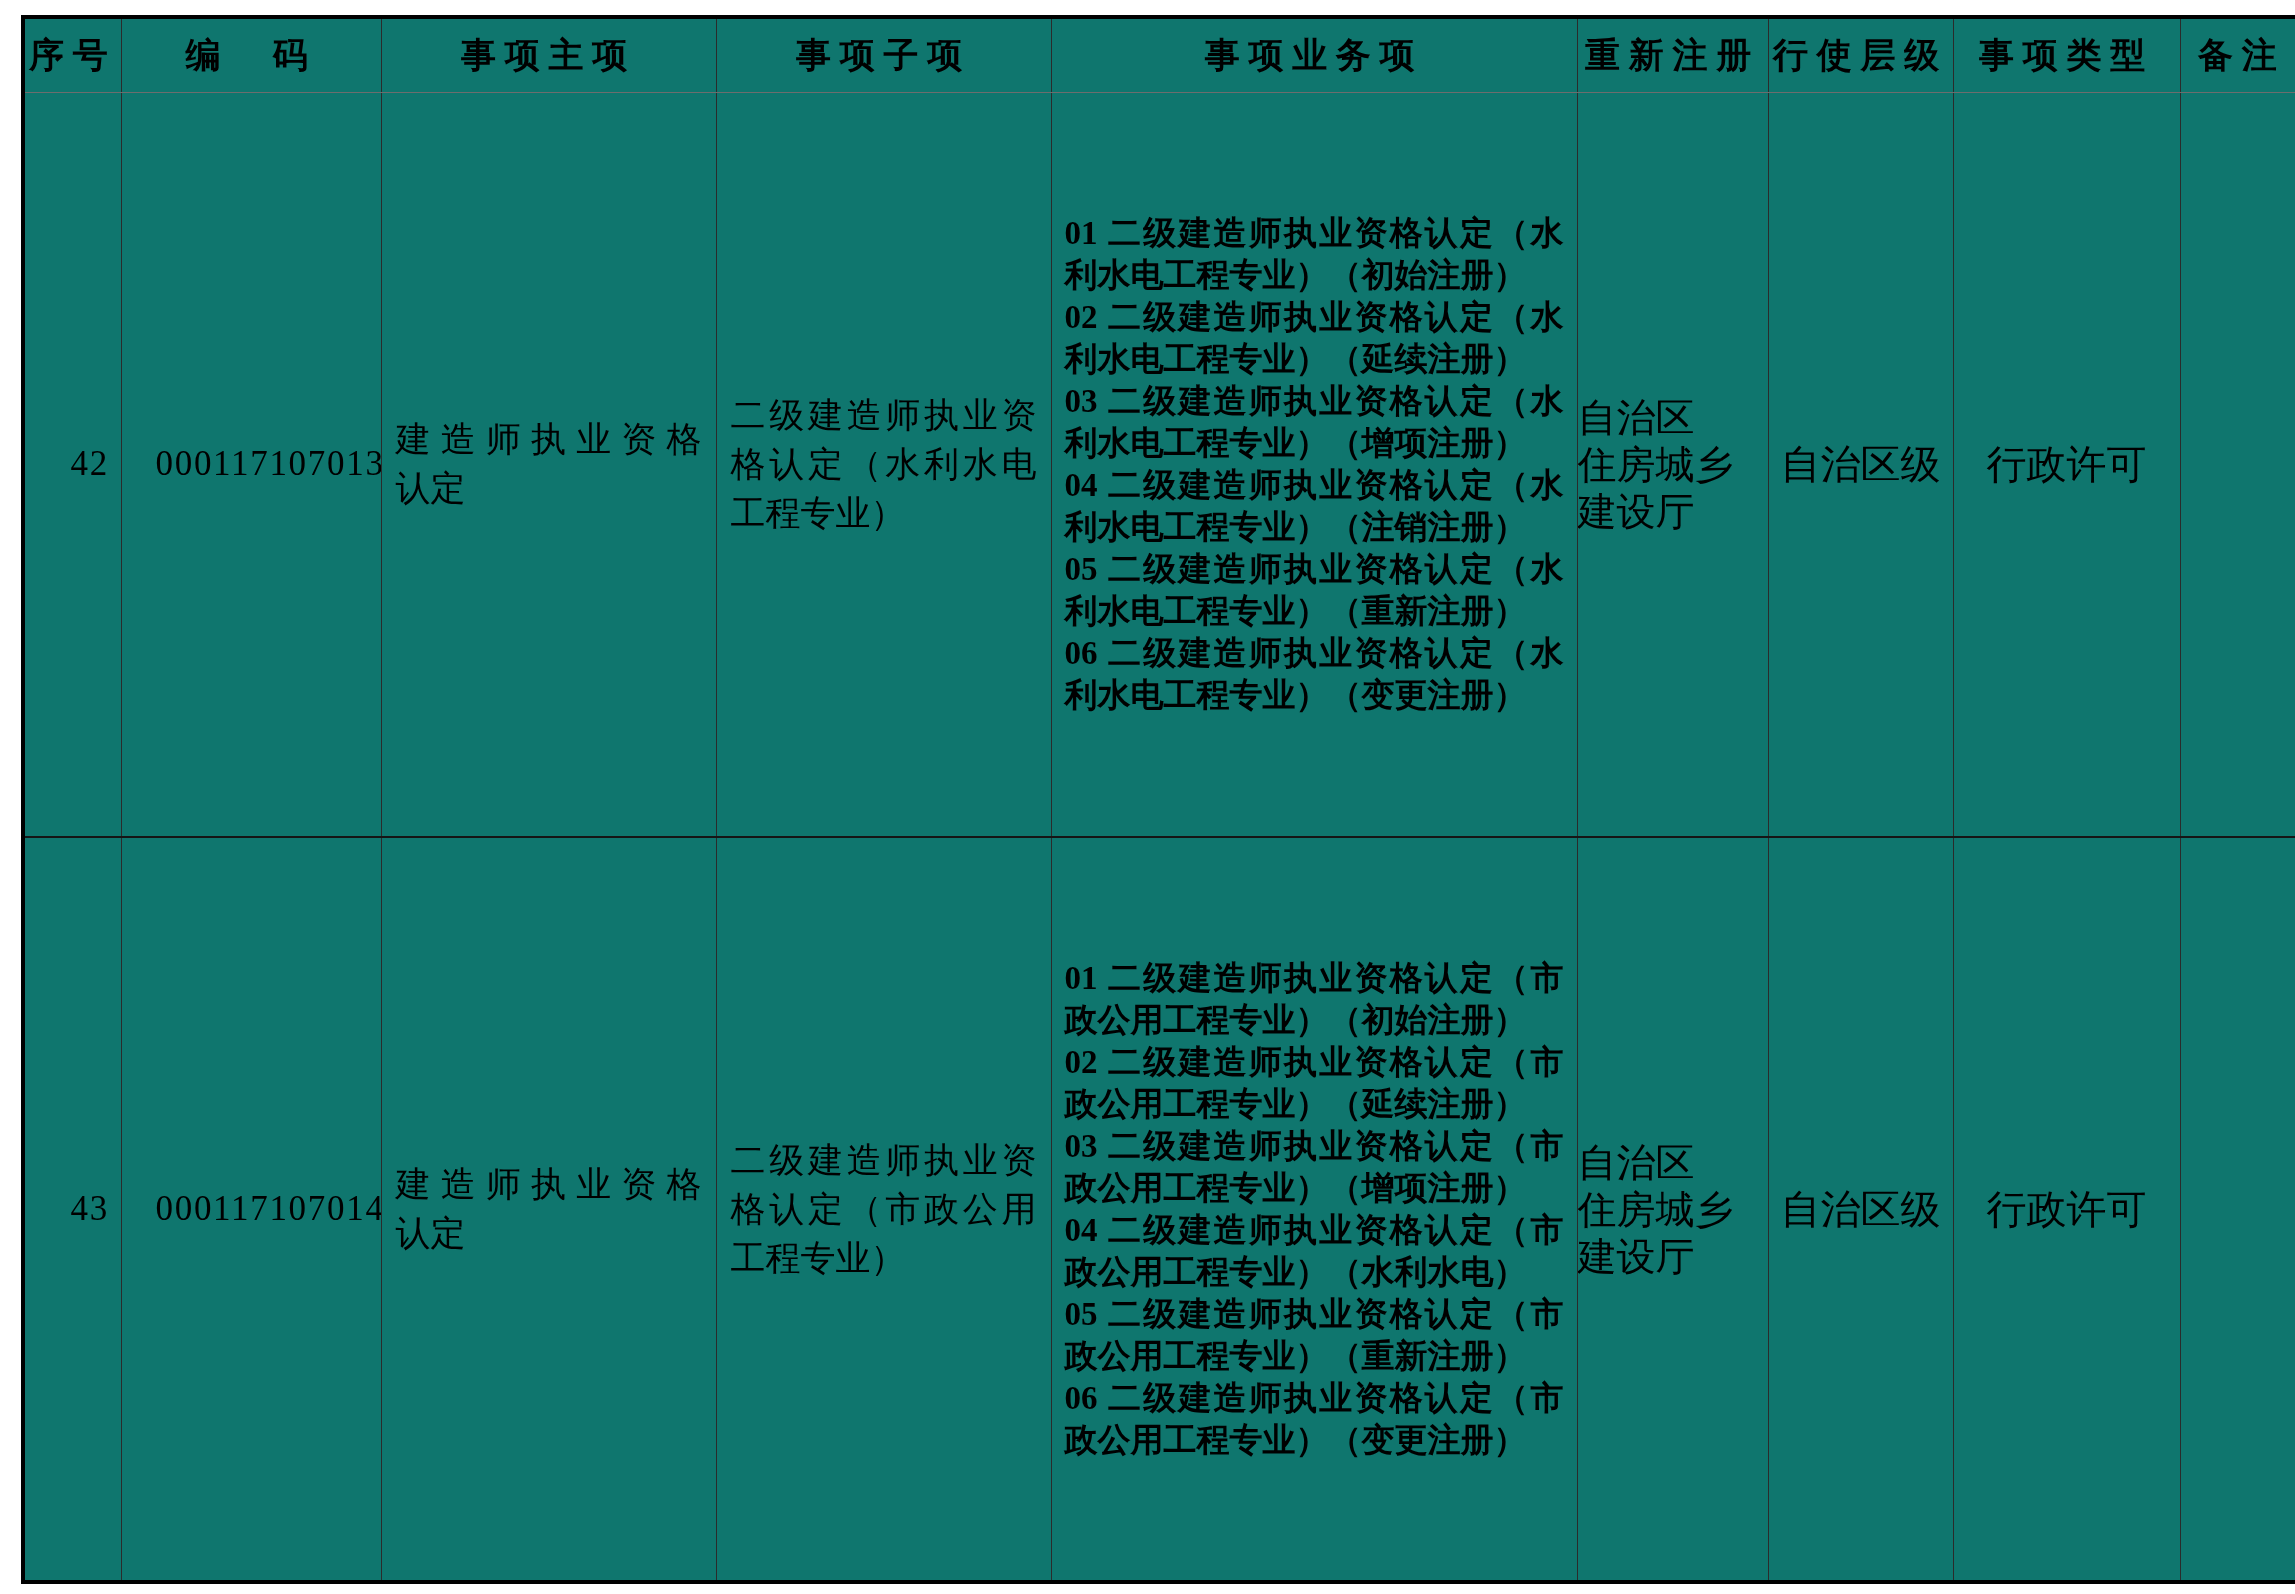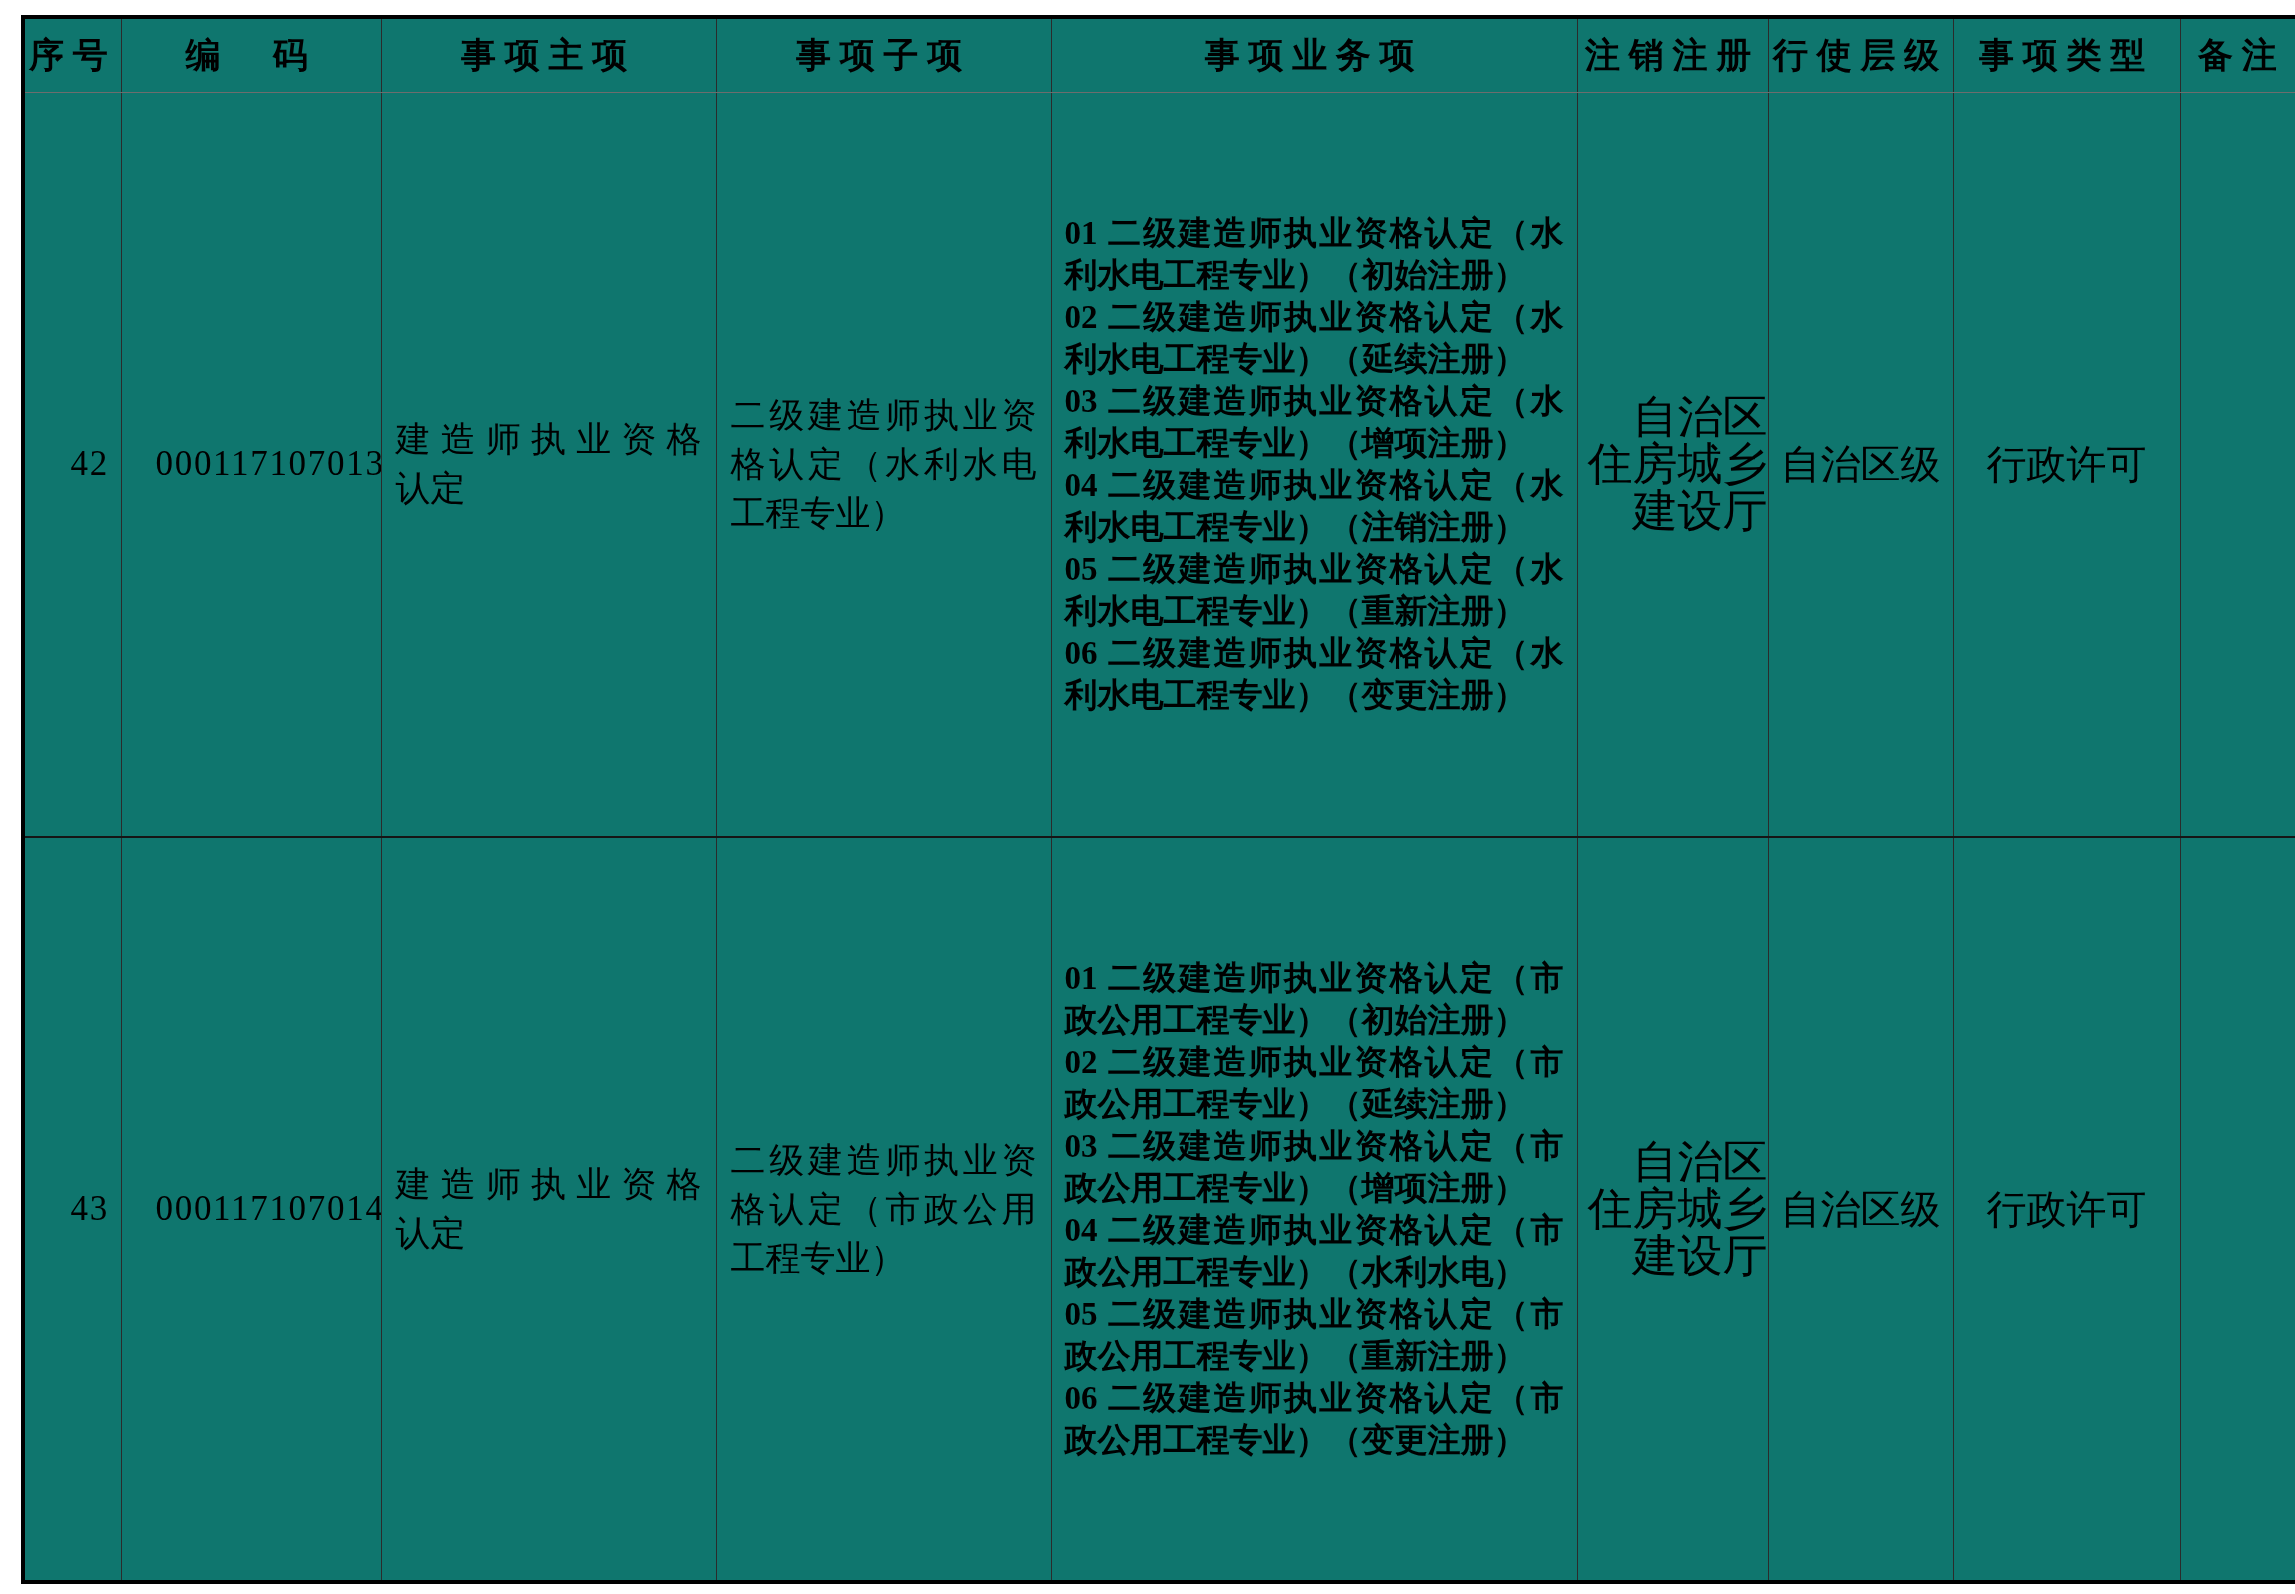--- a/index.html
+++ b/index.html
@@ -56,23 +56,23 @@
     line-height:42px;
     text-align:left;
     font-weight:bold;
   }
   .fill{
     text-align:justify;
     text-align-last:justify;
     text-justify:inter-character;
   }
   .dept{
-    font-size:45px;
+    font-size:39px;
     line-height:47px;
-    text-align:right;
+    text-align:left;
   }
   .plain{
     font-size:40px;
     text-align:center;
   }
 </style>
 </head>
 <body>
 
 <div class="page">
@@ -88,21 +88,21 @@
         <col style="width:227px">
         <col style="width:125px">
     </colgroup>
     <thead>
       <tr>
         <th>序号</th>
         <th>编　码</th>
         <th>事项主项</th>
         <th>事项子项</th>
         <th>事项业务项</th>
-        <th>注销注册</th>
+        <th>重新注册</th>
         <th>行使层级</th>
         <th>事项类型</th>
         <th>备注</th>
       </tr>
     </thead>
     <tbody>
       <tr class="row-a">
         <td class="cell-center">
           <div class="seq-val">42</div>
         </td>

